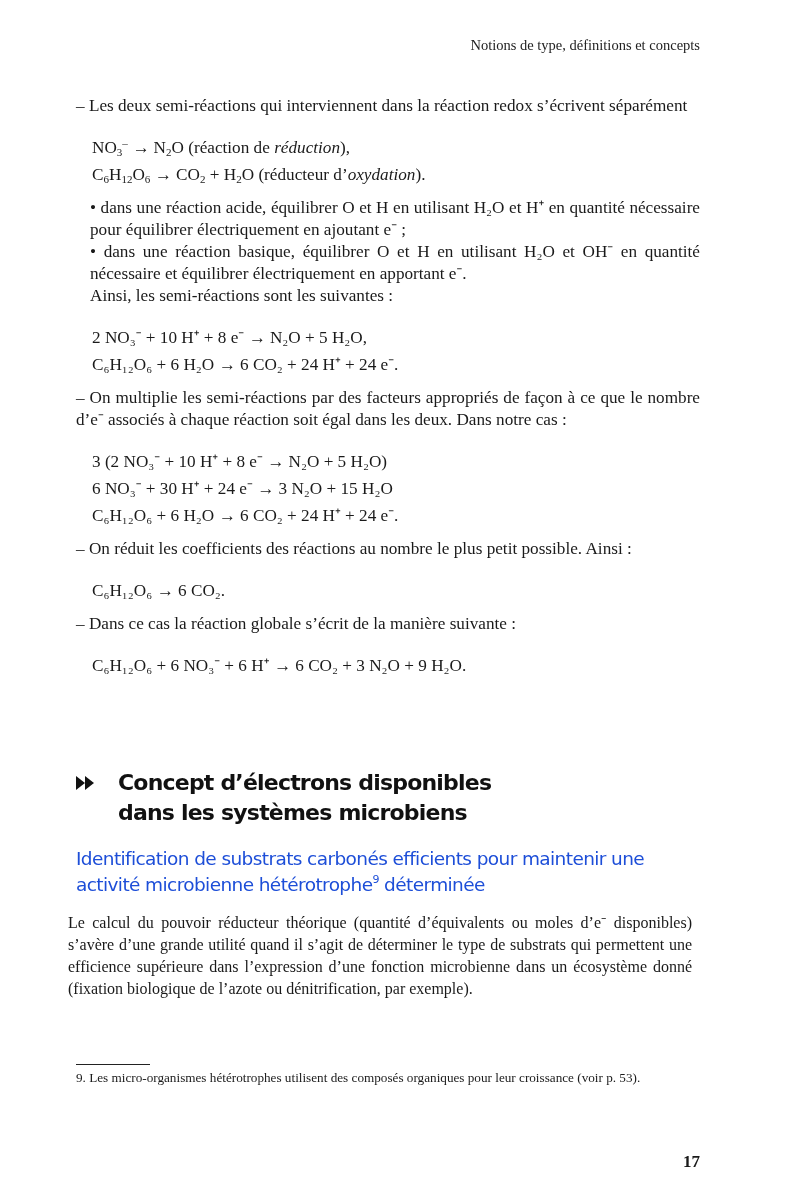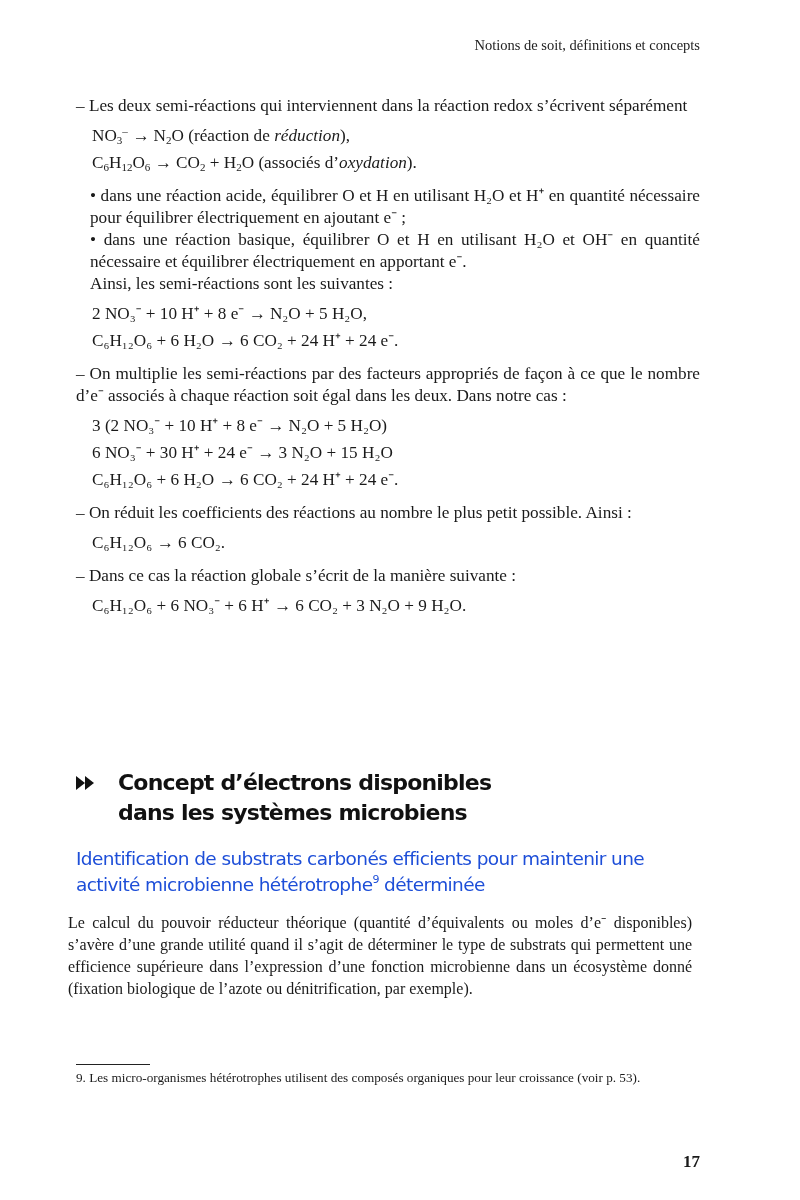--- a/index.html
+++ b/index.html
@@ -7,21 +7,21 @@
       width: 800px; height: 1200px; position: relative; overflow: hidden;
       font-family: "Liberation Serif", serif; color: #1a1a1a;
     }
     .running-head {
       position: absolute; top: 37px; right: 100px;
       font-size: 14.5px; color: #222;
     }
     .page { position: absolute; left: 76px; width: 624px; top: 95px; }
     .para { font-size: 17.2px; line-height: 22px; text-align: justify; margin: 0; }
     .block { margin-bottom: 11px; }
-    .eq { font-size: 17.2px; line-height: 22px; padding-left: 16px; margin-top: 8px; white-space: nowrap; }
+    .eq { font-size: 17.2px; line-height: 22px; padding-left: 16px; margin-top: 20px; white-space: nowrap; }
     .eq + .eq { margin-top: 5px; }
     .bullet-line { font-size: 17.2px; line-height: 22px; padding-left: 14px; text-align: justify; }
     .indent-line { font-size: 17.2px; line-height: 22px; padding-left: 14px; }
     sub, sup { font-size: 11px; line-height: 0; }
     sub { vertical-align: -3px; }
     sup { vertical-align: 6px; }
     .section-title {
       position: absolute; left: 76px; top: 768px;
       font-family: "DejaVu Sans", sans-serif; font-weight: bold;
       font-size: 22px; line-height: 30px; letter-spacing: -0.8px; color: #111;
@@ -48,31 +48,31 @@
       font-size: 13.2px; line-height: 17px; text-align: justify;
     }
     .page-number {
       position: absolute; top: 1152px; right: 100px;
       font-size: 17px; font-weight: bold;
     }
   </style>
 </head>
 <body>
 
-<div class="running-head">Notions de soit, définitions et concepts</div>
+<div class="running-head">Notions de type, définitions et concepts</div>
 
 <div class="page">
 
   <div class="block">
     <p class="para">– Les deux semi-réactions qui interviennent dans la réaction redox s’écrivent séparément</p>
     <div class="eq">
       <span>NO</span><sub>3</sub><sup>–</sup><span> → N</span><sub>2</sub><span>O (réaction de </span><i>réduction</i><span>),</span>
     </div>
     <div class="eq">
-      <span>C</span><sub>6</sub><span>H</span><sub>12</sub><span>O</span><sub>6</sub><span> → CO</span><sub>2</sub><span> + H</span><sub>2</sub><span>O (associés d’</span><i>oxydation</i><span>).</span>
+      <span>C</span><sub>6</sub><span>H</span><sub>12</sub><span>O</span><sub>6</sub><span> → CO</span><sub>2</sub><span> + H</span><sub>2</sub><span>O (réducteur d’</span><i>oxydation</i><span>).</span>
     </div>
   </div>
 
   <div class="block">
     <div class="bullet-line">• dans une réaction acide, équilibrer O et H en utilisant H₂O et H⁺ en quantité nécessaire pour équilibrer électriquement en ajoutant e⁻ ;</div>
     <div class="bullet-line">• dans une réaction basique, équilibrer O et H en utilisant H₂O et OH⁻ en quantité nécessaire et équilibrer électriquement en apportant e⁻.</div>
     <div class="indent-line">Ainsi, les semi-réactions sont les suivantes :</div>
     <div class="eq">2 NO₃⁻ + 10 H⁺ + 8 e⁻ → N₂O + 5 H₂O,</div>
     <div class="eq">C₆H₁₂O₆ + 6 H₂O → 6 CO₂ + 24 H⁺ + 24 e⁻.</div>
   </div>

